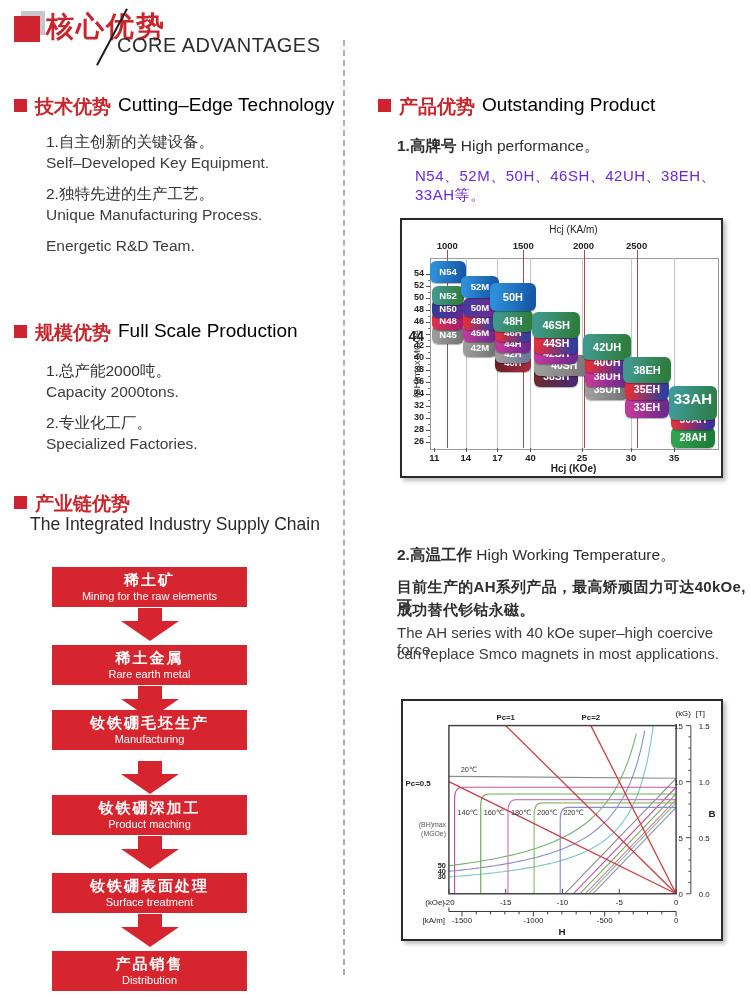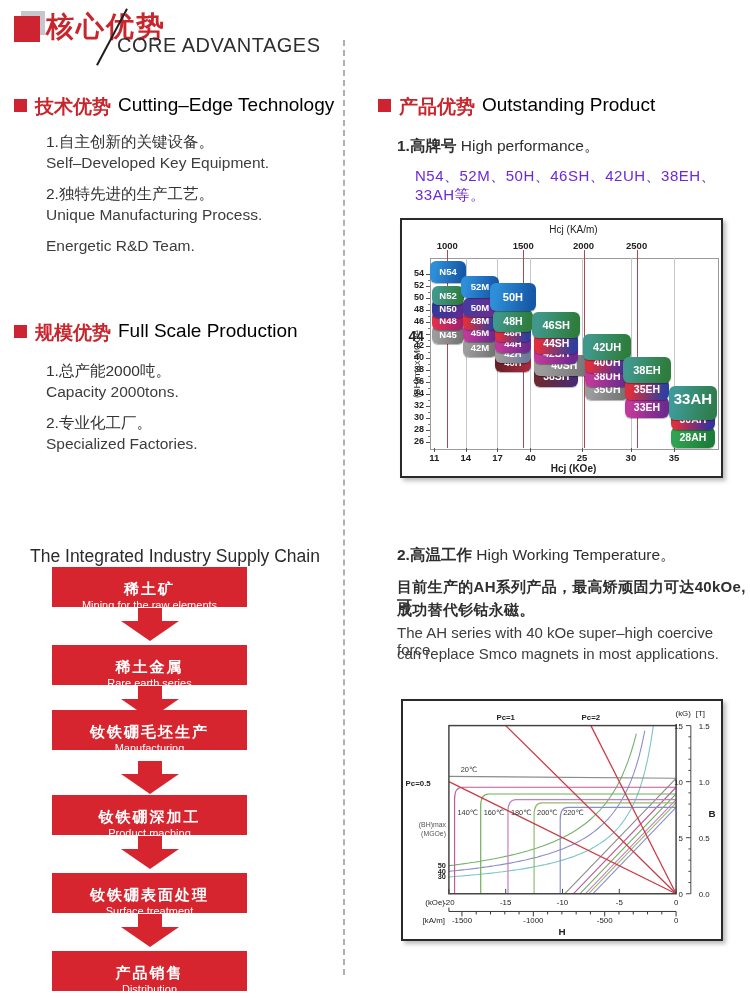--- a/index.html
+++ b/index.html
@@ -16,21 +16,21 @@
   .divider{position:absolute;left:343px;top:40px;height:935px;width:0;border-left:2px dashed #b0b0b0;}
   
   .sec-head{position:absolute;display:flex;align-items:flex-start;}
   .bullet{width:13px;height:13px;background:#ce2330;margin-top:5px;margin-right:8px;flex:none;}
   .sec-cn{color:#c9252c;font-weight:bold;font-size:19px;white-space:nowrap;}
   .sec-en{color:#000000;font-size:19px;margin-left:7px;white-space:nowrap;}
   .item{position:absolute;left:46px;font-size:15.5px;line-height:21px;color:#333;}
   .item .en{color:#3d3d3d;}
   
   .flow-box{position:absolute;left:52px;width:195px;height:40px;background:#d6252e;color:#fff;text-align:center;}
-  .flow-box .cn{font-size:15px;font-weight:bold;letter-spacing:2px;padding-top:13px;}
+  .flow-box .cn{font-size:15px;font-weight:bold;letter-spacing:2px;padding-top:4px;}
   .flow-box .en{font-size:11px;margin-top:0;}
   .flow-arrow{position:absolute;left:52px;width:195px;}
   .flow-arrow .stem{width:24px;height:13px;background:#d6252e;margin:0 auto;}
   .flow-arrow .head{width:0;height:0;margin:0 auto;border-left:29px solid transparent;border-right:29px solid transparent;border-top:20px solid #d6252e;}
   
   .pt{position:absolute;font-size:15.5px;color:#2f2f2f;}
   .pt .b{font-weight:bold;}
   .para-cn{position:absolute;font-size:15px;font-weight:bold;color:#2f2f2f;letter-spacing:0.3px;}
   .para-en{position:absolute;font-size:15px;color:#3d3d3d;}
   .grades-line{position:absolute;font-size:15px;color:#6d28d9;letter-spacing:0.5px;}
@@ -78,33 +78,37 @@
   </div>
   <div class="item" style="top:360px;">
     <div class="cn">1.总产能2000吨。</div>
     <div class="en">Capacity 2000tons.</div>
   </div>
   <div class="item" style="top:412px;">
     <div class="cn">2.专业化工厂。</div>
     <div class="en">Specialized Factories.</div>
   </div>
 
-  <div class="abs" style="left:30px;top:514px;font-size:17.5px;color:#2b2b2b;margin-top:32px;">The Integrated Industry Supply Chain</div>
+  <div class="sec-head" style="left:14px;top:491px;">
+    <div class="bullet"></div>
+    <div class="sec-cn">产业链优势</div>
+  </div>
+  <div class="abs" style="left:30px;top:514px;font-size:17.5px;color:#2b2b2b;">The Integrated Industry Supply Chain</div>
 
   <div class="flow-box" style="top:567px;">
     <div class="cn">稀土矿</div>
     <div class="en">Mining for the raw elements</div>
   </div>
   <div class="flow-arrow" style="top:608px;">
       <div class="stem"></div>
       <div class="head"></div>
     </div>
   <div class="flow-box" style="top:645px;">
     <div class="cn">稀土金属</div>
-    <div class="en">Rare earth series</div>
+    <div class="en">Rare earth metal</div>
   </div>
   <div class="flow-arrow" style="top:686px;">
       <div class="stem"></div>
       <div class="head"></div>
     </div>
   <div class="flow-box" style="top:710px;">
     <div class="cn">钕铁硼毛坯生产</div>
     <div class="en">Manufacturing</div>
   </div>
   <div class="flow-arrow" style="top:761px;">

